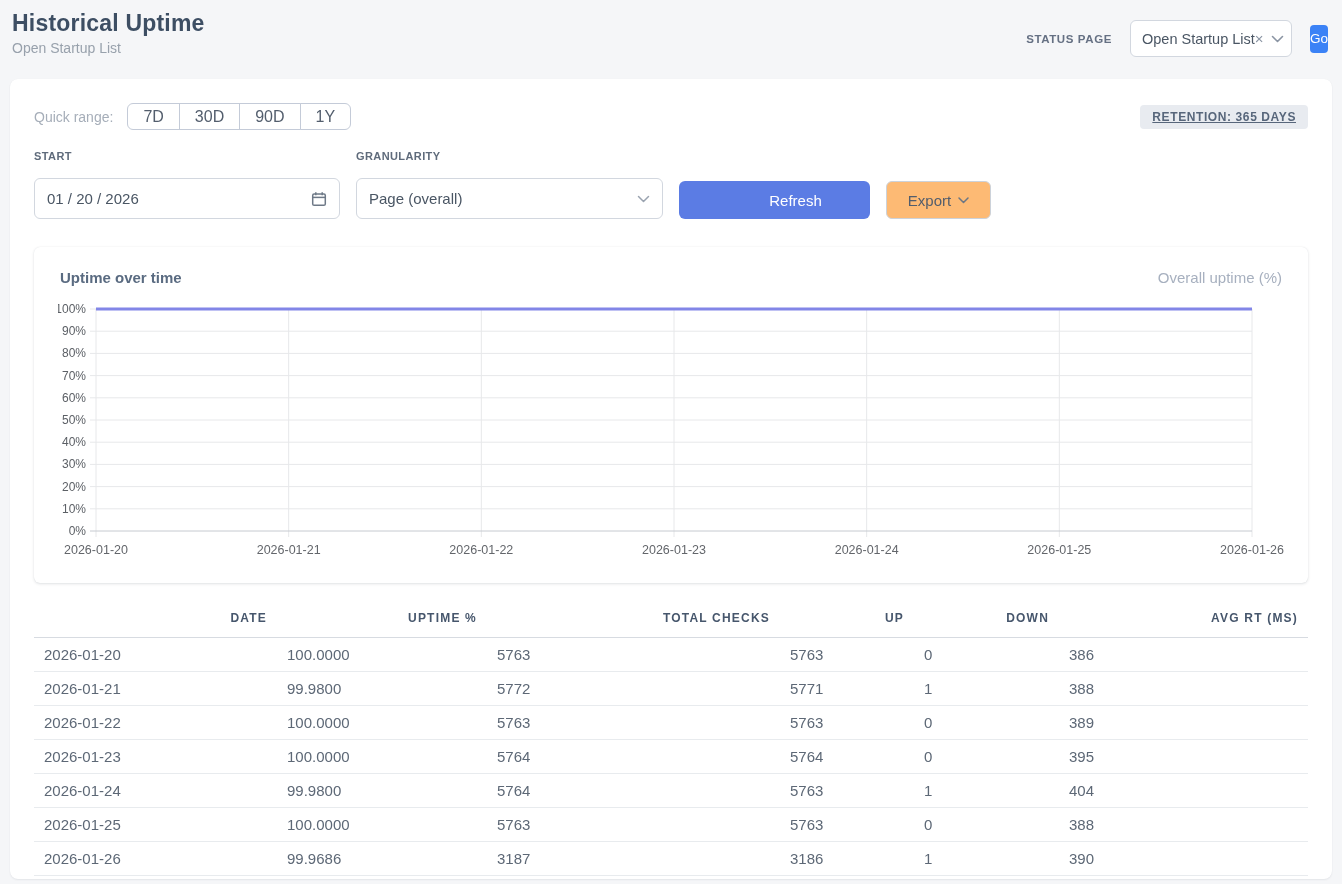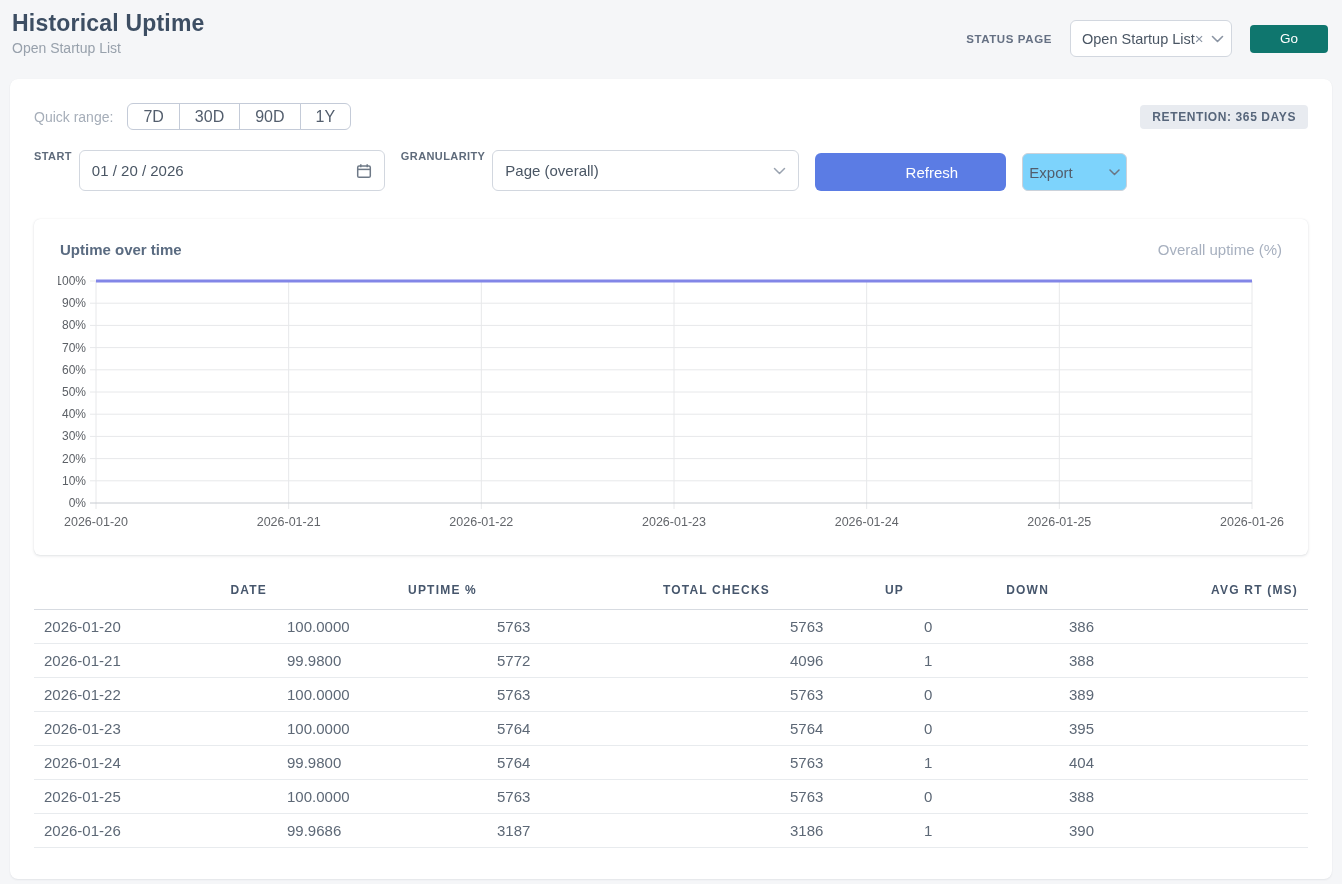--- a/index.html
+++ b/index.html
@@ -17,60 +17,60 @@
   .sp-label { font-size:11.5px; font-weight:600; color:#657083; letter-spacing:.6px; }
   .sp-select {
     display:inline-flex; align-items:center; width:162px; height:37px;
     background:#fff; border:1px solid #d2d7df; border-radius:6px;
     padding:0 11px; font-size:14.5px; color:#4a5664; cursor:pointer;
   }
   .sp-select .val { white-space:nowrap; }
   .sp-clear { color:#8a94a3; font-size:15px; margin-left:0px; cursor:pointer; }
   .sp-select svg { margin-left:7px; flex:none; }
   .go-btn {
-    height:28px; padding:0 30px; background:#0f766e; color:#fff; border:none;
+    height:28px; padding:0 0; background:#3b82f6; color:#fff; border:none;
     border-radius:4px; font-size:13.5px; cursor:pointer; font-family:inherit;
   }
   
   .card {
     margin:16px 10px; background:#fff; border-radius:8px;
     box-shadow:0 1px 2px rgba(20,30,50,.07), 0 0 1px rgba(20,30,50,.05);
     padding:24px; height:800px;
   }
   .quick-row { display:flex; align-items:center; gap:14px; font-size:14px; color:#a6aeb9; }
   .btn-group { display:inline-flex; }
   .qr-btn {
     height:27px; padding:0 15px; background:#fff; border:1px solid #c4cbd8;
     margin-left:-1px; font-size:16px; font-weight:500; color:#535e6d; cursor:pointer;
     font-family:inherit;
   }
   .qr-btn:first-child { border-radius:6px 0 0 6px; margin-left:0; }
   .qr-btn:last-child { border-radius:0 6px 6px 0; }
   .badge {
     margin-left:auto; background:#e8ebf0; color:#57667b; font-size:12px;
-    font-weight:700; letter-spacing:.6px; padding:5px 12px; border-radius:4px;
+    font-weight:700; letter-spacing:.6px; padding:5px 12px; border-radius:4px;text-decoration:underline;
   }
   .form-row { display:flex; align-items:flex-end; gap:16px; margin-top:20px; }
-  .field { display:flex; flex-direction:row; gap:7px; }
+  .field { display:flex; flex-direction:column; gap:16px; }
   .field label { font-size:11px; font-weight:600; color:#5f6b7b; letter-spacing:.4px; }
   .input {
     height:41px; border:1px solid #d2d7df; border-radius:6px; background:#fff;
     display:flex; align-items:center; justify-content:space-between;
     padding:0 12px; font-size:15px; color:#4a5664; cursor:pointer;
   }
   .w-date { width:306px; }
   .w-gran { width:307px; }
   .refresh-btn {
     width:191px; height:38px; background:#5b7ce4; border:none; border-radius:6px;
     color:#fff; font-size:15px; cursor:pointer; font-family:inherit;padding-left:48px;
   }
   .export-btn {
-    width:105px; height:38px; background:#7dd3fc; border:1px solid #ccd2da; border-radius:6px;
+    width:105px; height:38px; background:#fdba74; border:1px solid #ccd2da; border-radius:6px;
     color:#525d6c; font-size:15px; cursor:pointer; font-family:inherit;
-    display:inline-flex; align-items:center; justify-content:space-between; gap:7px;
+    display:inline-flex; align-items:center; justify-content:center; gap:7px;
   }
   
   .chart-card {
     margin-top:28px; background:#fff; border-radius:6px; height:336px;
     box-shadow:0 1px 3px rgba(25,35,55,.13), 0 0 1px rgba(25,35,55,.1);
     padding:20px 24px 12px;
   }
   .chart-head { display:flex; justify-content:space-between; align-items:center; padding:2px 2px 13px; }
   .chart-title { font-size:15px; font-weight:700; color:#5a6b81; }
   .chart-legend { font-size:15px; color:#a7b0bf; }
@@ -221,21 +221,21 @@
           <td>100.0000</td>
           <td>5763</td>
           <td>5763</td>
           <td>0</td>
           <td>386</td>
         </tr>
         <tr>
           <td>2026-01-21</td>
           <td>99.9800</td>
           <td>5772</td>
-          <td>4096</td>
+          <td>5771</td>
           <td>1</td>
           <td>388</td>
         </tr>
         <tr>
           <td>2026-01-22</td>
           <td>100.0000</td>
           <td>5763</td>
           <td>5763</td>
           <td>0</td>
           <td>389</td>

